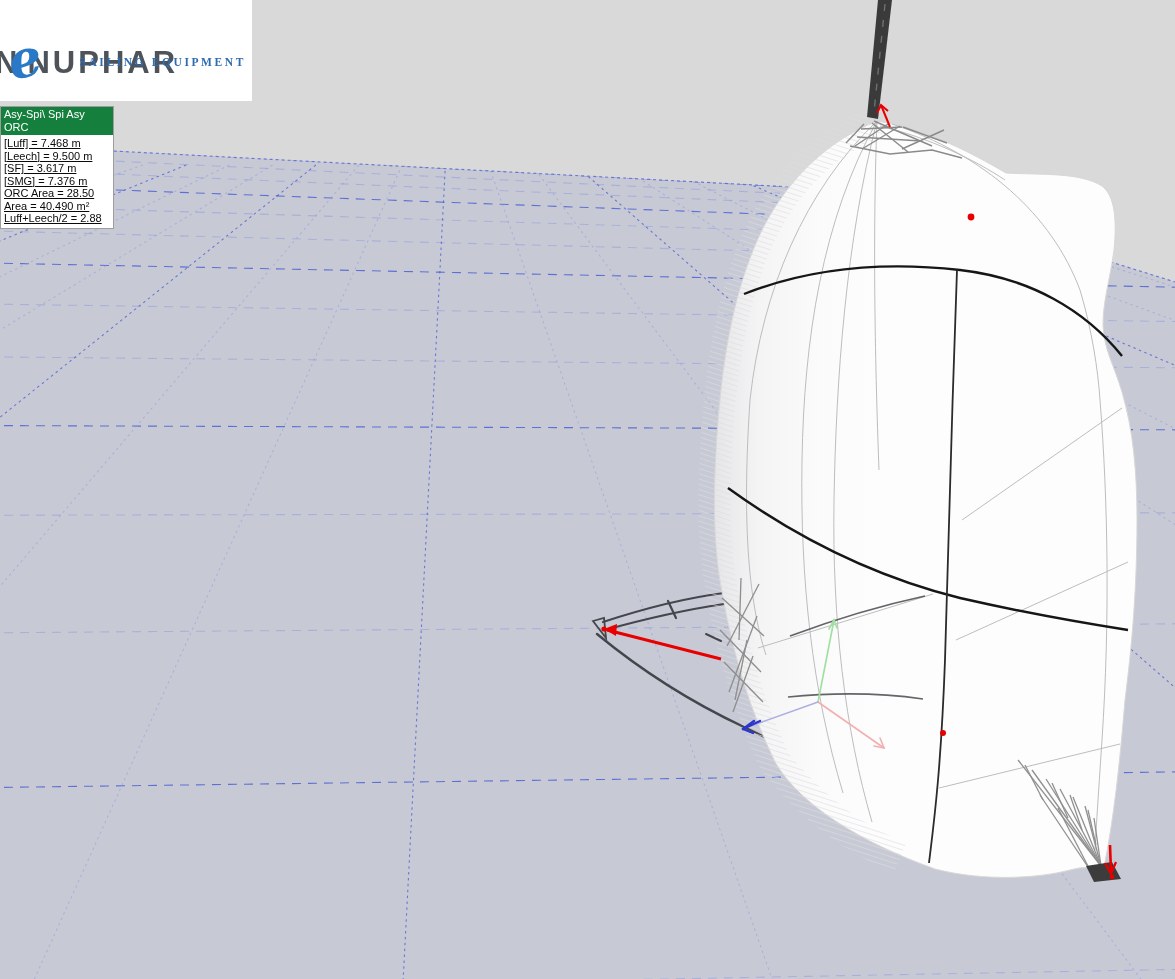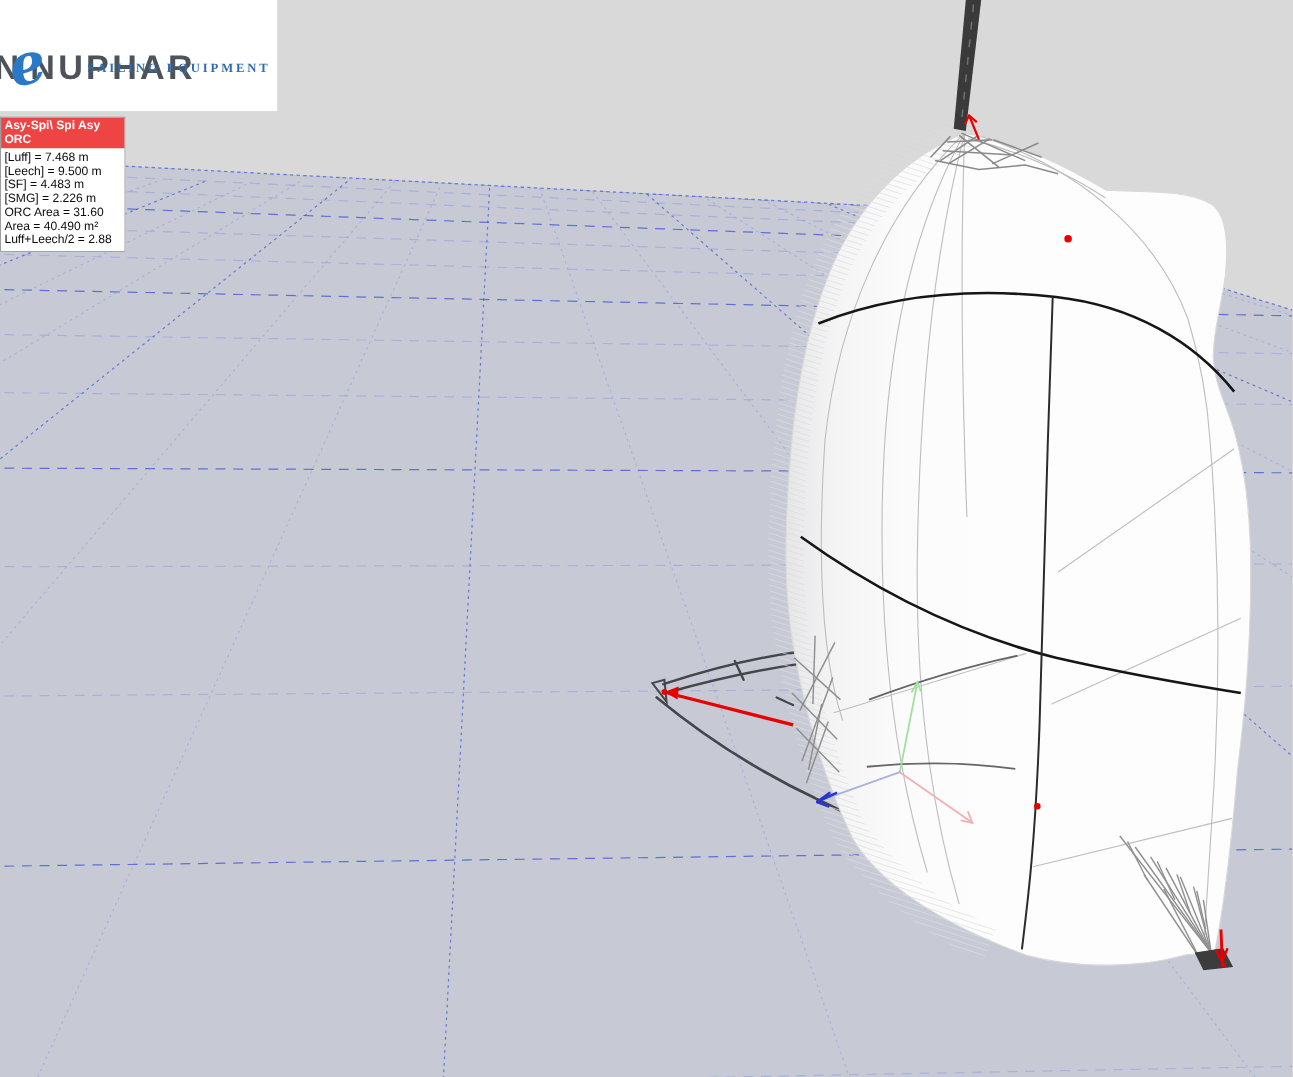--- a/index.html
+++ b/index.html
@@ -30,24 +30,24 @@
     color:#2e6cb0;font-weight:bold;font-family:Liberation Serif, serif;
   }
 
   
   .meas-panel{
     position:absolute;left:0;top:106px;width:114px;z-index:20;
     font-size:11px;line-height:12.5px;
     border:1px solid #9d9d9d;background:#ffffff;box-sizing:border-box;
   }
   .meas-header{
-    background:#ef4444;color:#ffffff;font-weight:bold;padding:1px 3px 2px 3px;
+    background:#15803d;color:#ffffff;font-weight:normal;padding:1px 3px 2px 3px;
   }
   .meas-body{padding:2px 2px 3px 3px;color:#0a0a0a;background:#fff;}
-  .meas-body div{white-space:nowrap;}
+  .meas-body div{white-space:nowrap;text-decoration:underline;}
 </style>
 </head>
 <body>
 
 <div class="viewport">
 <svg width="1175" height="979" viewBox="0 0 1175 979">
   <defs>
     <clipPath id="floorClip">
       <polygon points="0,145 887,192 1175,282 1175,979 0,979"></polygon>
     </clipPath>
@@ -254,19 +254,19 @@
 </div>
 
 <div class="meas-panel">
   <div class="meas-header">
     <div>Asy-Spi\ Spi Asy</div>
     <div>ORC</div>
   </div>
   <div class="meas-body">
     <div>[Luff] = 7.468 m</div>
     <div>[Leech] = 9.500 m</div>
-    <div>[SF] = 4.483 m</div>
-    <div>[SMG] = 2.226 m</div>
-    <div>ORC Area = 31.60</div>
+    <div>[SF] = 3.617 m</div>
+    <div>[SMG] = 7.376 m</div>
+    <div>ORC Area = 28.50</div>
     <div>Area = 40.490 m²</div>
     <div>Luff+Leech/2 = 2.88</div>
   </div>
 </div>
 
 </body></html>

